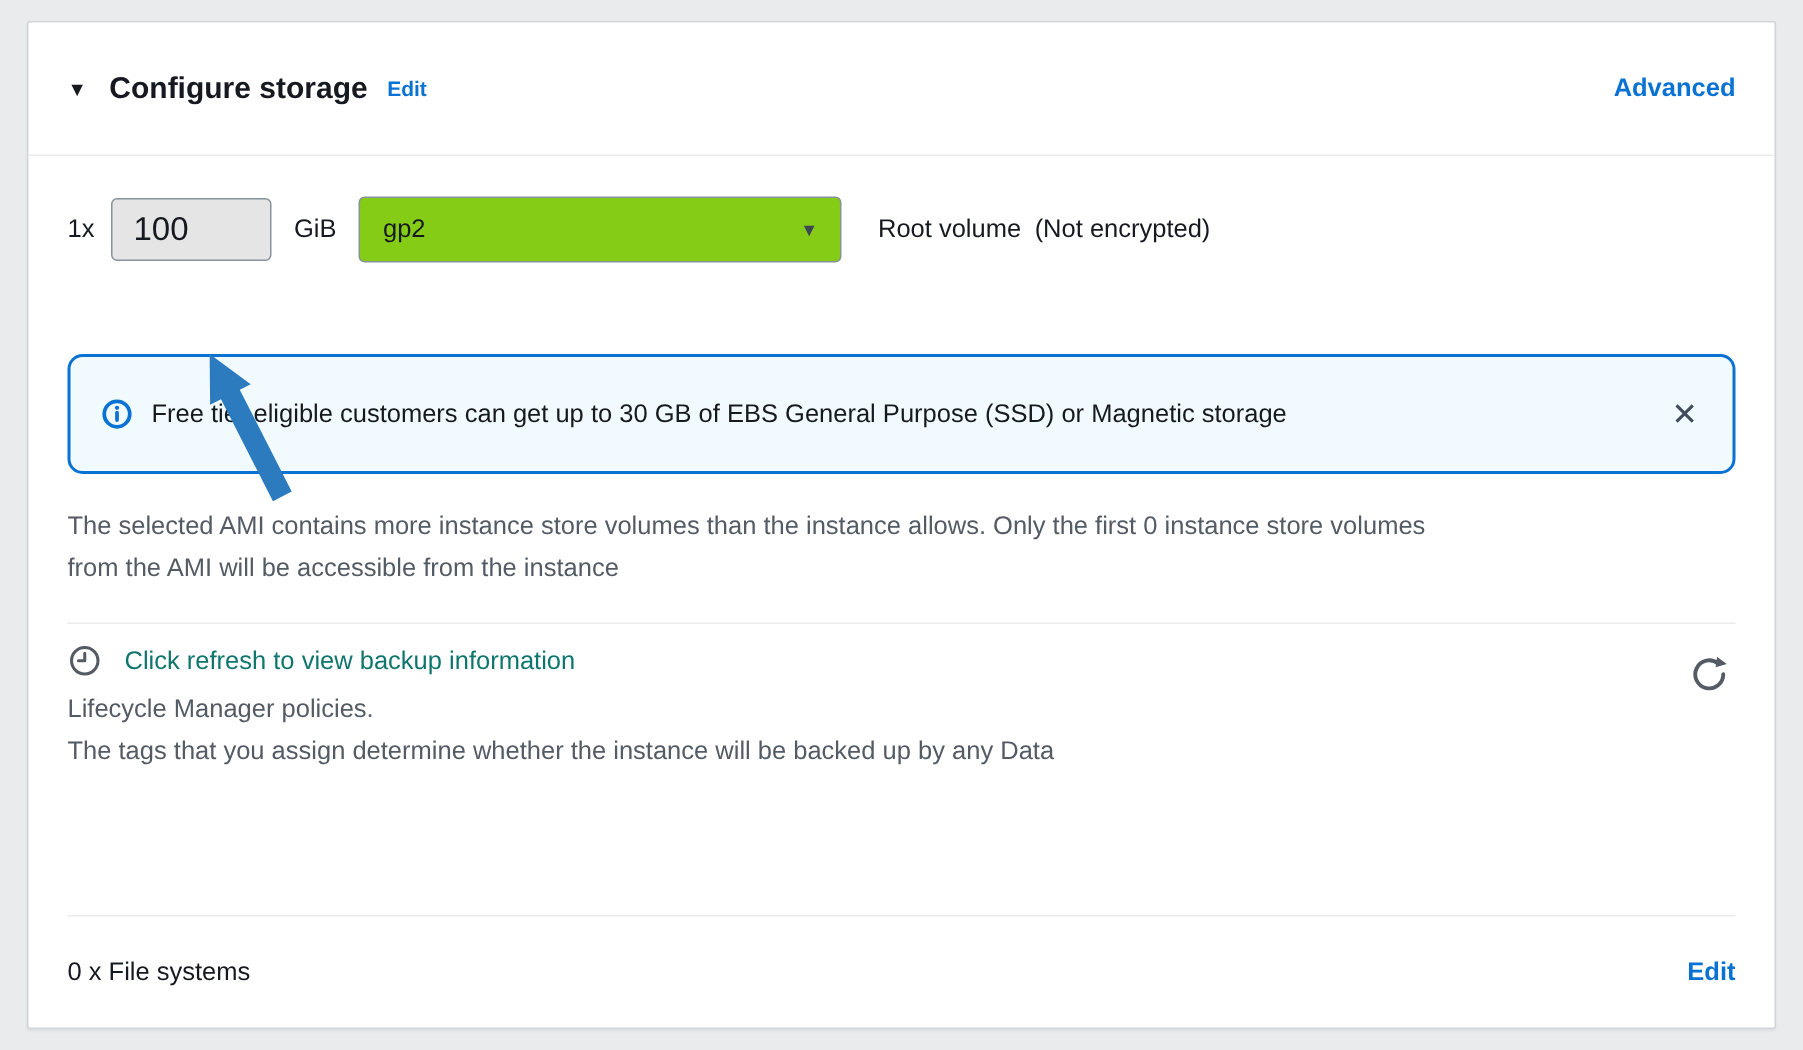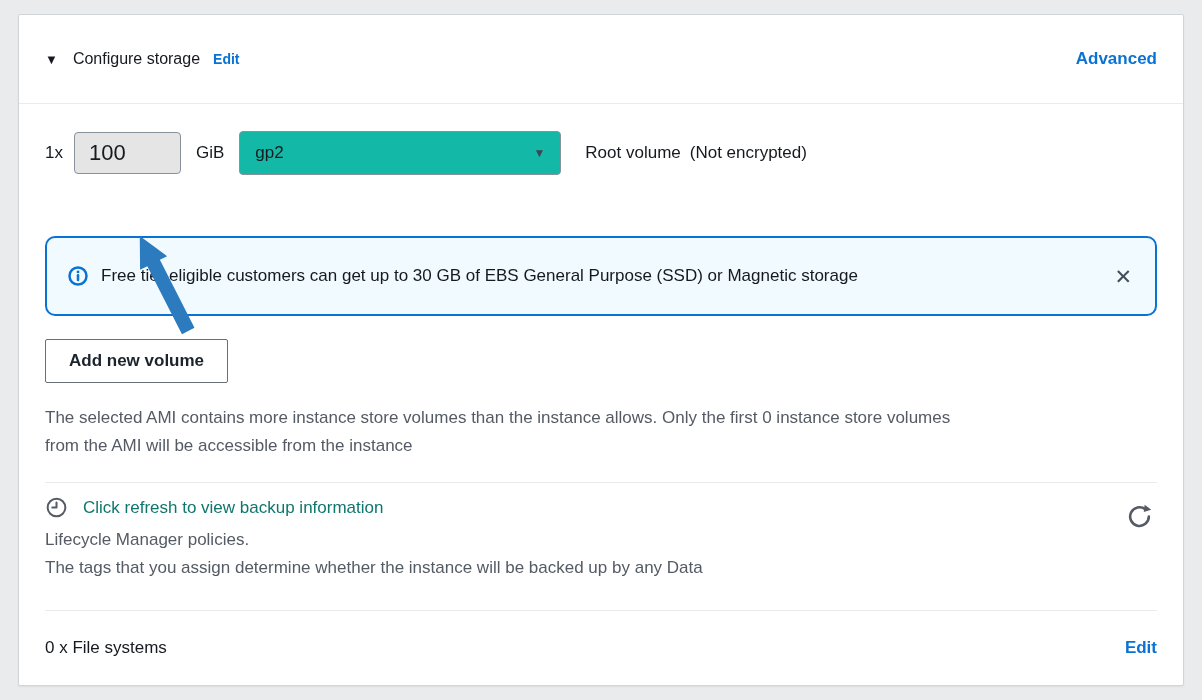--- a/index.html
+++ b/index.html
@@ -20,21 +20,21 @@
     border-radius: 2px;
     box-shadow: 0 1px 2px rgba(0,0,0,0.06);
     display: flex; flex-direction: column;
   }
   .header {
     height: 88px; flex: 0 0 88px;
     display: flex; align-items: center;
     padding: 0 26px;
   }
   .hdr-caret { font-size: 13px; color: #16191f; margin-right: 15px; cursor: pointer; }
-  .title { font-size: 16px; font-weight: 400; }
+  .title { font-size: 20px; font-weight: 700; }
   .info-link { color: #0972d3; font-weight: 700; font-size: 14px; margin-left: 13px; cursor: pointer; }
   .advanced-link { margin-left: auto; color: #0972d3; font-weight: 700; font-size: 17px; cursor: pointer; }
   .hdiv { border-top: 1px solid #e9ebed; width: 100%; flex: 0 0 1px; }
   .content {
     flex: 1; display: flex; flex-direction: column;
     padding: 0 26px; position: relative;
   }
   .vol-row { margin-top: 27px; display: flex; align-items: center; font-size: 17px; }
   .count-label { margin-right: 11px; }
   .size-input {
@@ -42,21 +42,21 @@
     border: 1px solid #87929d; border-radius: 4px;
     font-family: "Liberation Sans", sans-serif;
     font-size: 22px; color: #16191f;
     padding: 16px 14px; outline: none; background: #e5e5e5;
   }
   .unit-label { margin: 0 15px; }
   .type-select {
     width: 322px; height: 44px;
     border: 1px solid #87929d; border-radius: 4px;
     display: flex; align-items: center; justify-content: space-between;
-    padding: 0 15px; cursor: pointer; background: #14b8a6;
+    padding: 0 15px; cursor: pointer; background: #84cc16;
   }
   .select-caret { font-size: 12px; color: #3d4753; }
   .root-label { margin-left: 24px; }
   .enc-label { margin-left: 9px; }
   .annot-arrow { position: absolute; left: 100px; top: 128px; pointer-events: none; }
   .alert {
     margin-top: 61px; height: 80px; flex: 0 0 80px;
     border: 2px solid #0972d3; border-radius: 10px;
     background: #f1faff;
     display: flex; align-items: center;
@@ -130,21 +130,20 @@
     <div class="alert">
       <svg width="20" height="20" viewBox="0 0 16 16">
         <circle cx="8" cy="8" r="6.8" fill="none" stroke="#0972d3" stroke-width="2"></circle>
         <line x1="8" y1="7.3" x2="8" y2="11.2" stroke="#0972d3" stroke-width="2" stroke-linecap="round"></line>
         <circle cx="8" cy="4.7" r="1.15" fill="#0972d3"></circle>
       </svg>
       <span class="alert-msg">Free tier eligible customers can get up to 30 GB of EBS General Purpose (SSD) or Magnetic storage</span>
       <button class="alert-close">✕</button>
     </div>
 
-    <button class="add-btn">Add new volume</button>
 
     <div class="ami-warning">
       <span>The selected AMI contains more instance store volumes than the instance allows. Only the first 0 instance store volumes</span>
       <span>from the AMI will be accessible from the instance</span>
     </div>
 
     <div class="hdiv sec-gap"></div>
 
     <div class="backup">
       <div class="backup-title-row">

